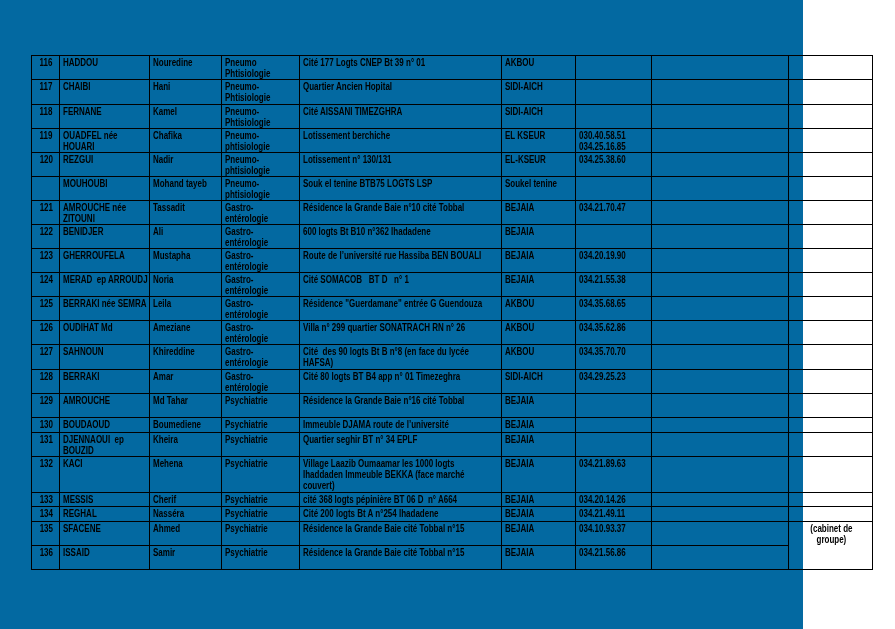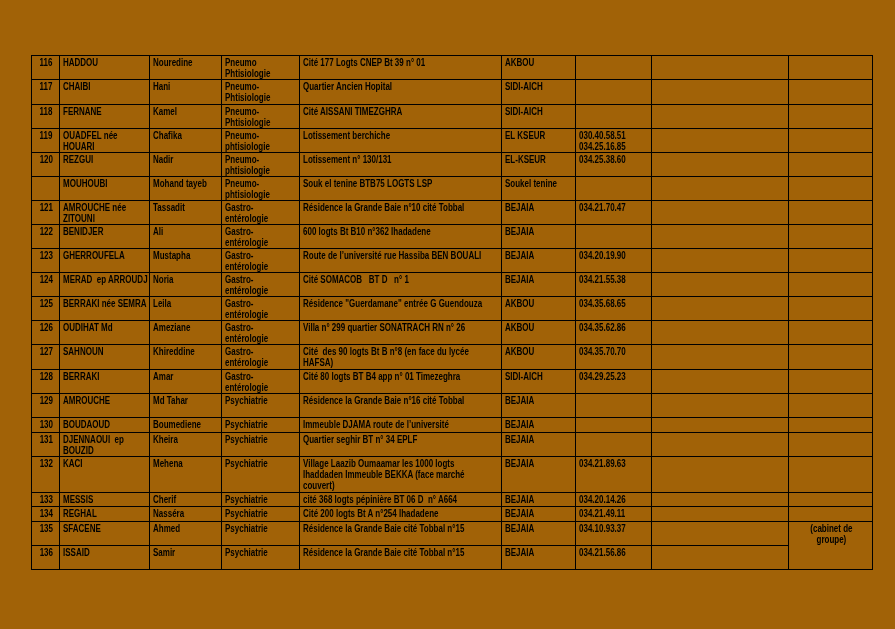--- a/index.html
+++ b/index.html
@@ -3,21 +3,21 @@
 <meta charset="utf-8">
 <style>
   html, body { margin: 0; padding: 0; }
   body {
     width: 895px; height: 629px;
     background: #ffffff;
     font-family: "Liberation Sans", sans-serif;
     color: #000000;
     overflow: hidden;
   }
-  .page { position: relative; width: 895px; height: 629px; background: #a16207; }
+  .page { position: relative; width: 803px; height: 629px; background: #0369a1; }
   table.doc-table {
     position: absolute; left: 31px; top: 55px;
     width: 841px;
     border-collapse: collapse;
     table-layout: fixed;
   }
   table.doc-table td {
     border: 1px solid #000000;
     vertical-align: top;
     padding: 1px 2px 0 3px;

